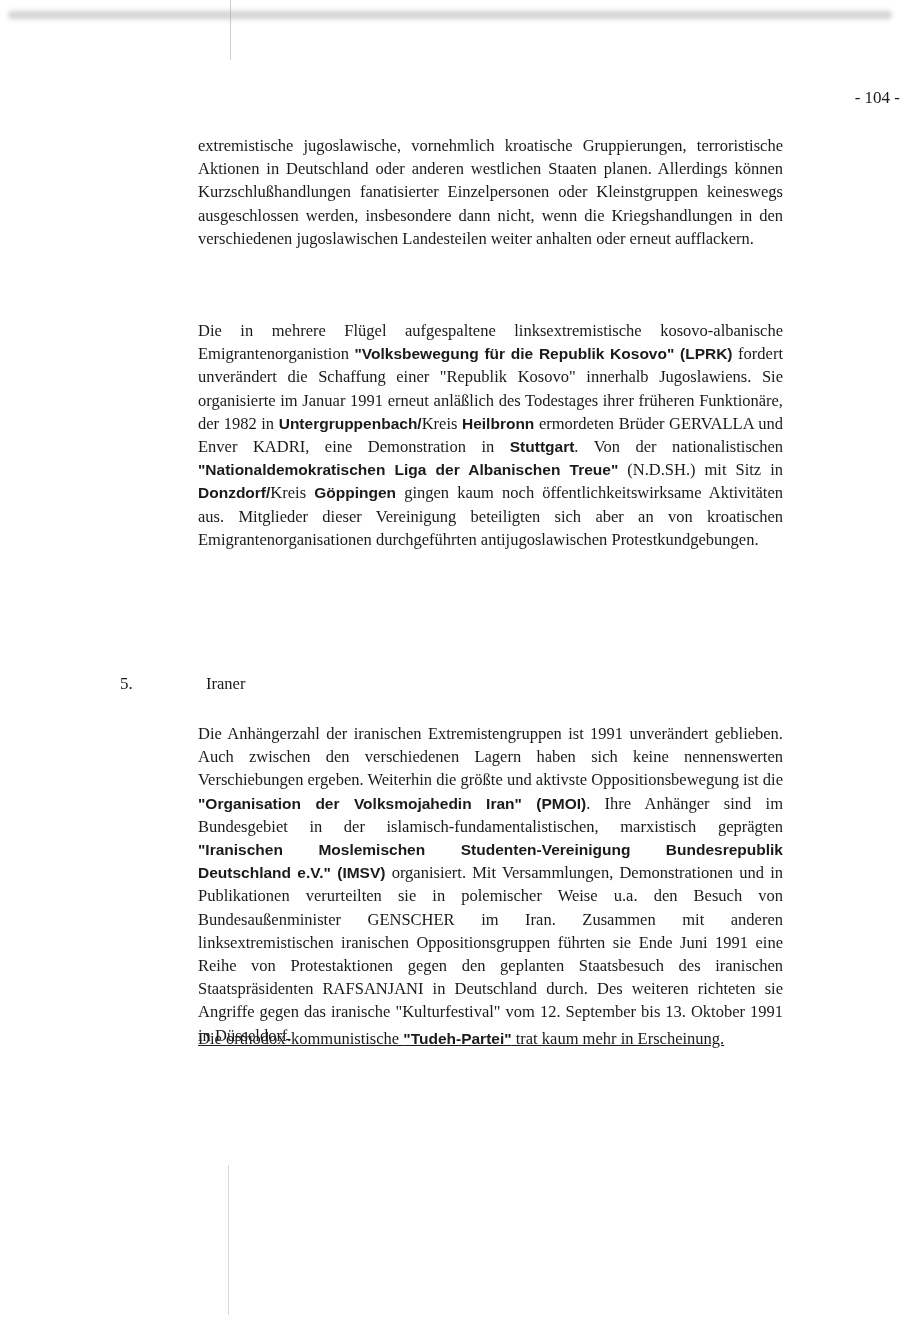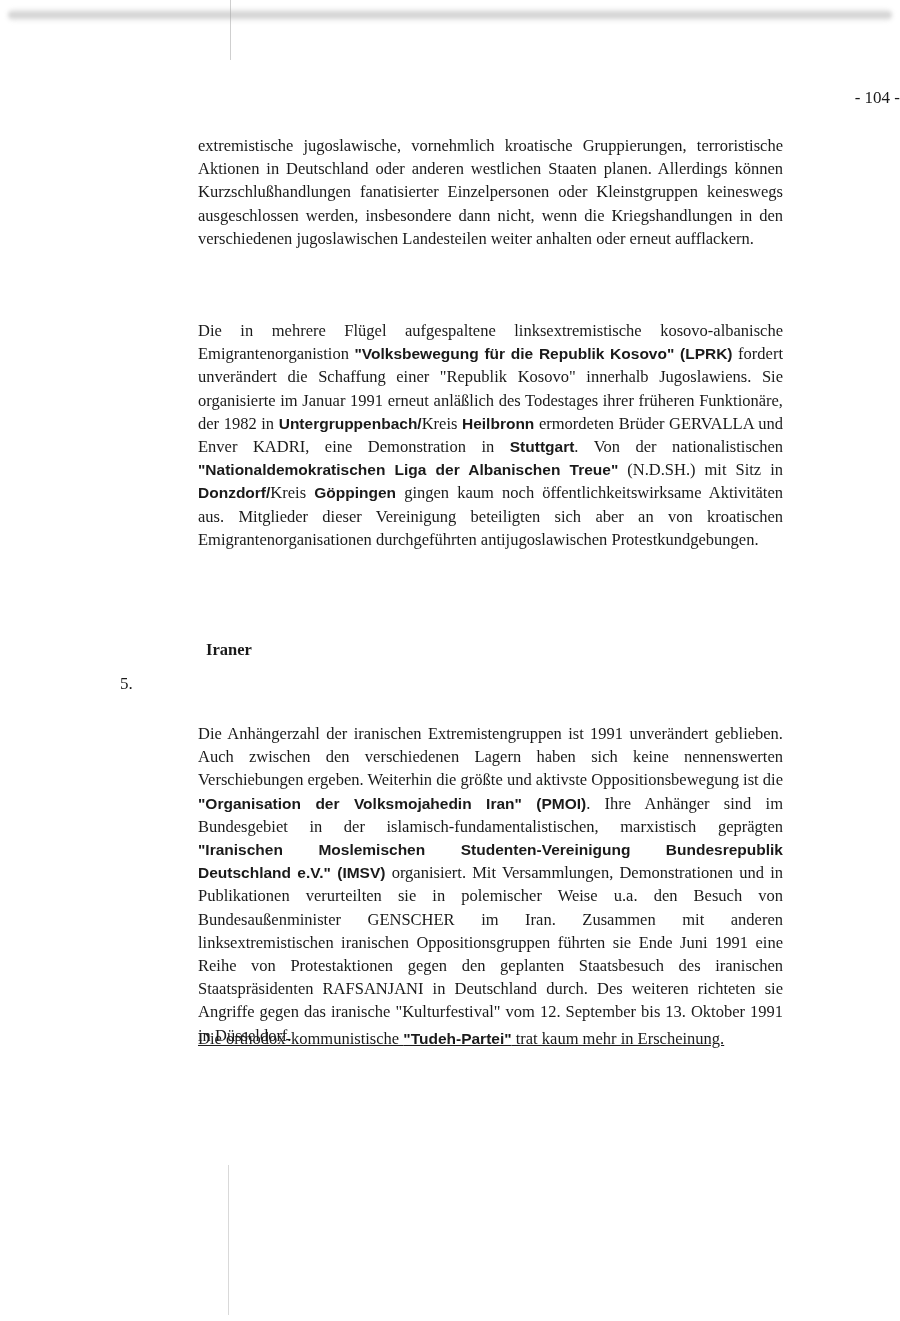--- a/index.html
+++ b/index.html
@@ -67,23 +67,23 @@
     }
     .section-number {
       position: absolute;
       left: 120px;
       top: 674px;
       font-size: 17px;
     }
     .section-title {
       position: absolute;
       left: 206px;
-      top: 640px;
+      top: 674px;
       font-size: 16.5px;
-      font-weight: bold;
+      font-weight: normal;
     }
   </style>
 </head>
 <body>
 
 <div class="scan-shade"></div>
 <div class="scan-line-top"></div>
 <div class="scan-line-bottom"></div>
 
 <div class="page-number">- 104 -</div>

